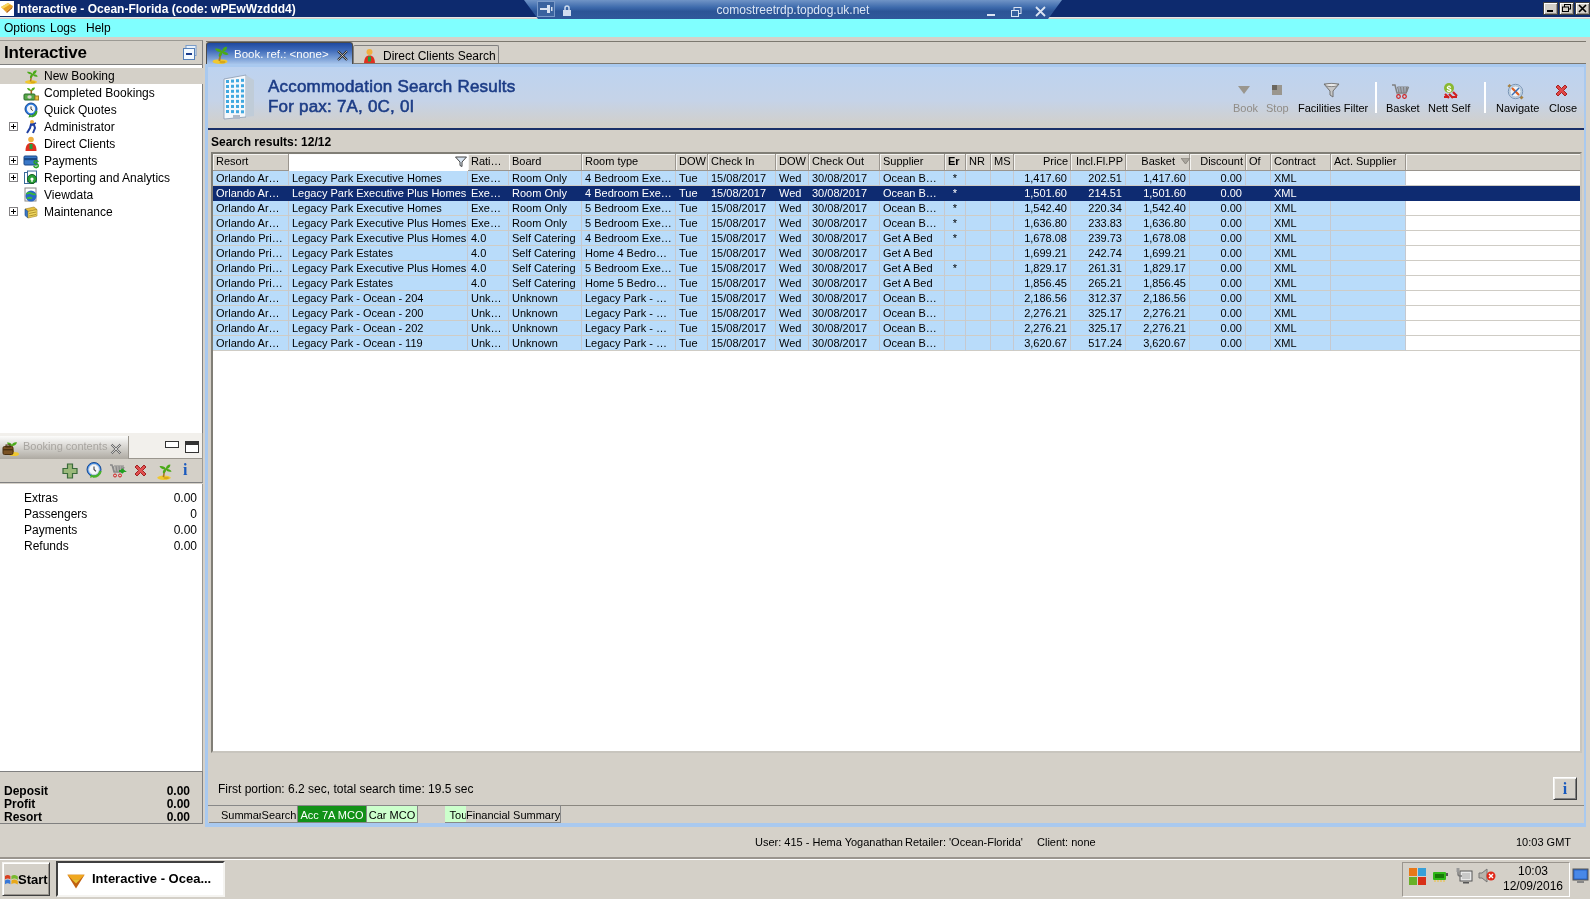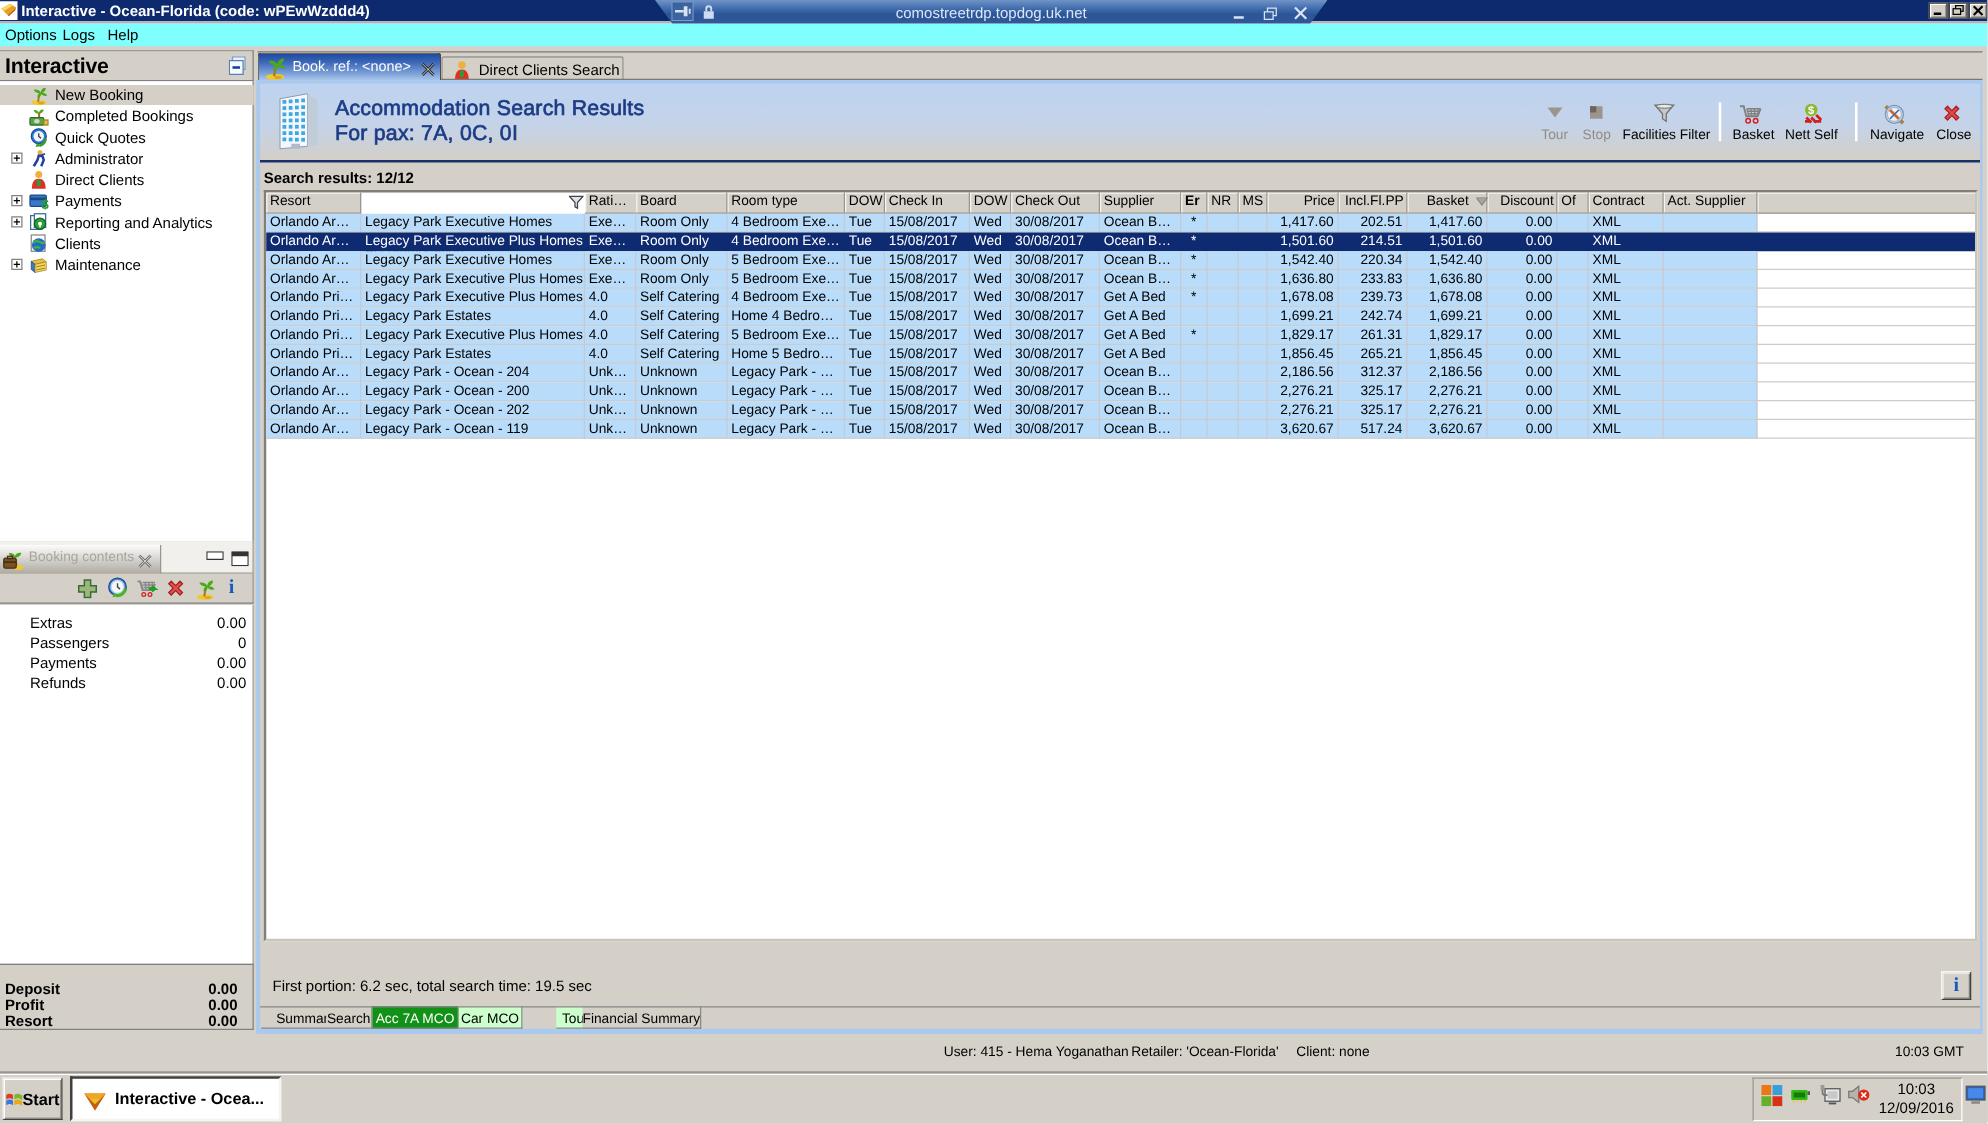--- a/index.html
+++ b/index.html
@@ -223,21 +223,21 @@
           <rect x="8.4" y="9" width="1.2" height="3" fill="#fff"></rect>
         </svg></span>
       <span class="lbl">Reporting and Analytics</span>
     </div>
     <div class="treerow" style="top:122px;">
       <span class="treeicon"><svg width="16" height="16">
           <rect x="2" y="1" width="11" height="13" fill="#fff" stroke="#888"></rect>
           <circle cx="8" cy="9" r="5.5" fill="#2868c8"></circle>
           <path d="M3.5 7 Q6 5 8.5 6.5 Q11 8 12.5 7 M4 11.5 Q7 10 9 11.5" stroke="#38b838" stroke-width="1.8" fill="none"></path>
         </svg></span>
-      <span class="lbl">Clients</span>
+      <span class="lbl">Viewdata</span>
     </div>
     <div class="treerow" style="top:139px;">
       <span class="plusbox"></span>
       <span class="treeicon"><svg width="16" height="16">
           <polygon points="2,5 11,3 14,5.5 5,7.5" fill="#e8c040" stroke="#a08020" stroke-width="0.6"></polygon>
           <polygon points="2,5 5,7.5 5,14 2,11.5" fill="#3a78c8" stroke="#1a4888" stroke-width="0.6"></polygon>
           <polygon points="5,7.5 14,5.5 14,12 5,14" fill="#f0d860" stroke="#a08020" stroke-width="0.6"></polygon>
           <path d="M6 9.5 L13 8 M6 12 L13 10.5" stroke="#a08020" stroke-width="0.8"></path>
         </svg></span>
       <span class="lbl">Maintenance</span>
@@ -1045,21 +1045,21 @@
       <rect x="2.5" y="2.5" width="12" height="8" fill="#4888e8"></rect>
       <rect x="5" y="13" width="7" height="2" fill="#888"></rect>
     </svg></div>
 
 <div class="btab" style="left: 209px; width: 60px; background: rgb(212, 208, 200); color: rgb(0, 0, 0); text-align: right;">Summary</div>
 <div class="btab" style="left: 261px; width: 37px; background: rgb(212, 208, 200); color: rgb(0, 0, 0);">Search</div>
 <div class="btab" style="left: 298px; width: 69px; background: rgb(18, 145, 23); color: rgb(255, 255, 255);">Acc 7A MCO</div>
 <div class="btab" style="left: 367px; width: 51px; background: rgb(204, 255, 204); color: rgb(0, 0, 0);">Car MCO</div>
 <div class="btab" style="left: 418px; width: 48px; background: rgb(204, 255, 204); color: rgb(0, 0, 0); margin-left: 27px;">Tour 7A</div>
 <div class="btab" style="left: 466px; width: 95px; background: rgb(212, 208, 200); color: rgb(0, 0, 0);">Financial Summary</div>
-<div class="tbitem dis" style="left: 1233px;">Tour</div>
+<div class="tbitem dis" style="left: 1233px;">Book</div>
 <div class="tbitem dis" style="left: 1266px;">Stop</div>
 <div class="tbitem" style="left: 1298px;">Facilities Filter</div>
 <div class="tbitem" style="left: 1386px;">Basket</div>
 <div class="tbitem" style="left: 1428px;">Nett Self</div>
 <div class="tbitem" style="left: 1496px;">Navigate</div>
 <div class="tbitem" style="left: 1549px;">Close</div>
 <div class="tbsep" style="left: 1375px;"></div>
 <div class="tbsep" style="left: 1484px;"></div>
 
 </body></html>

